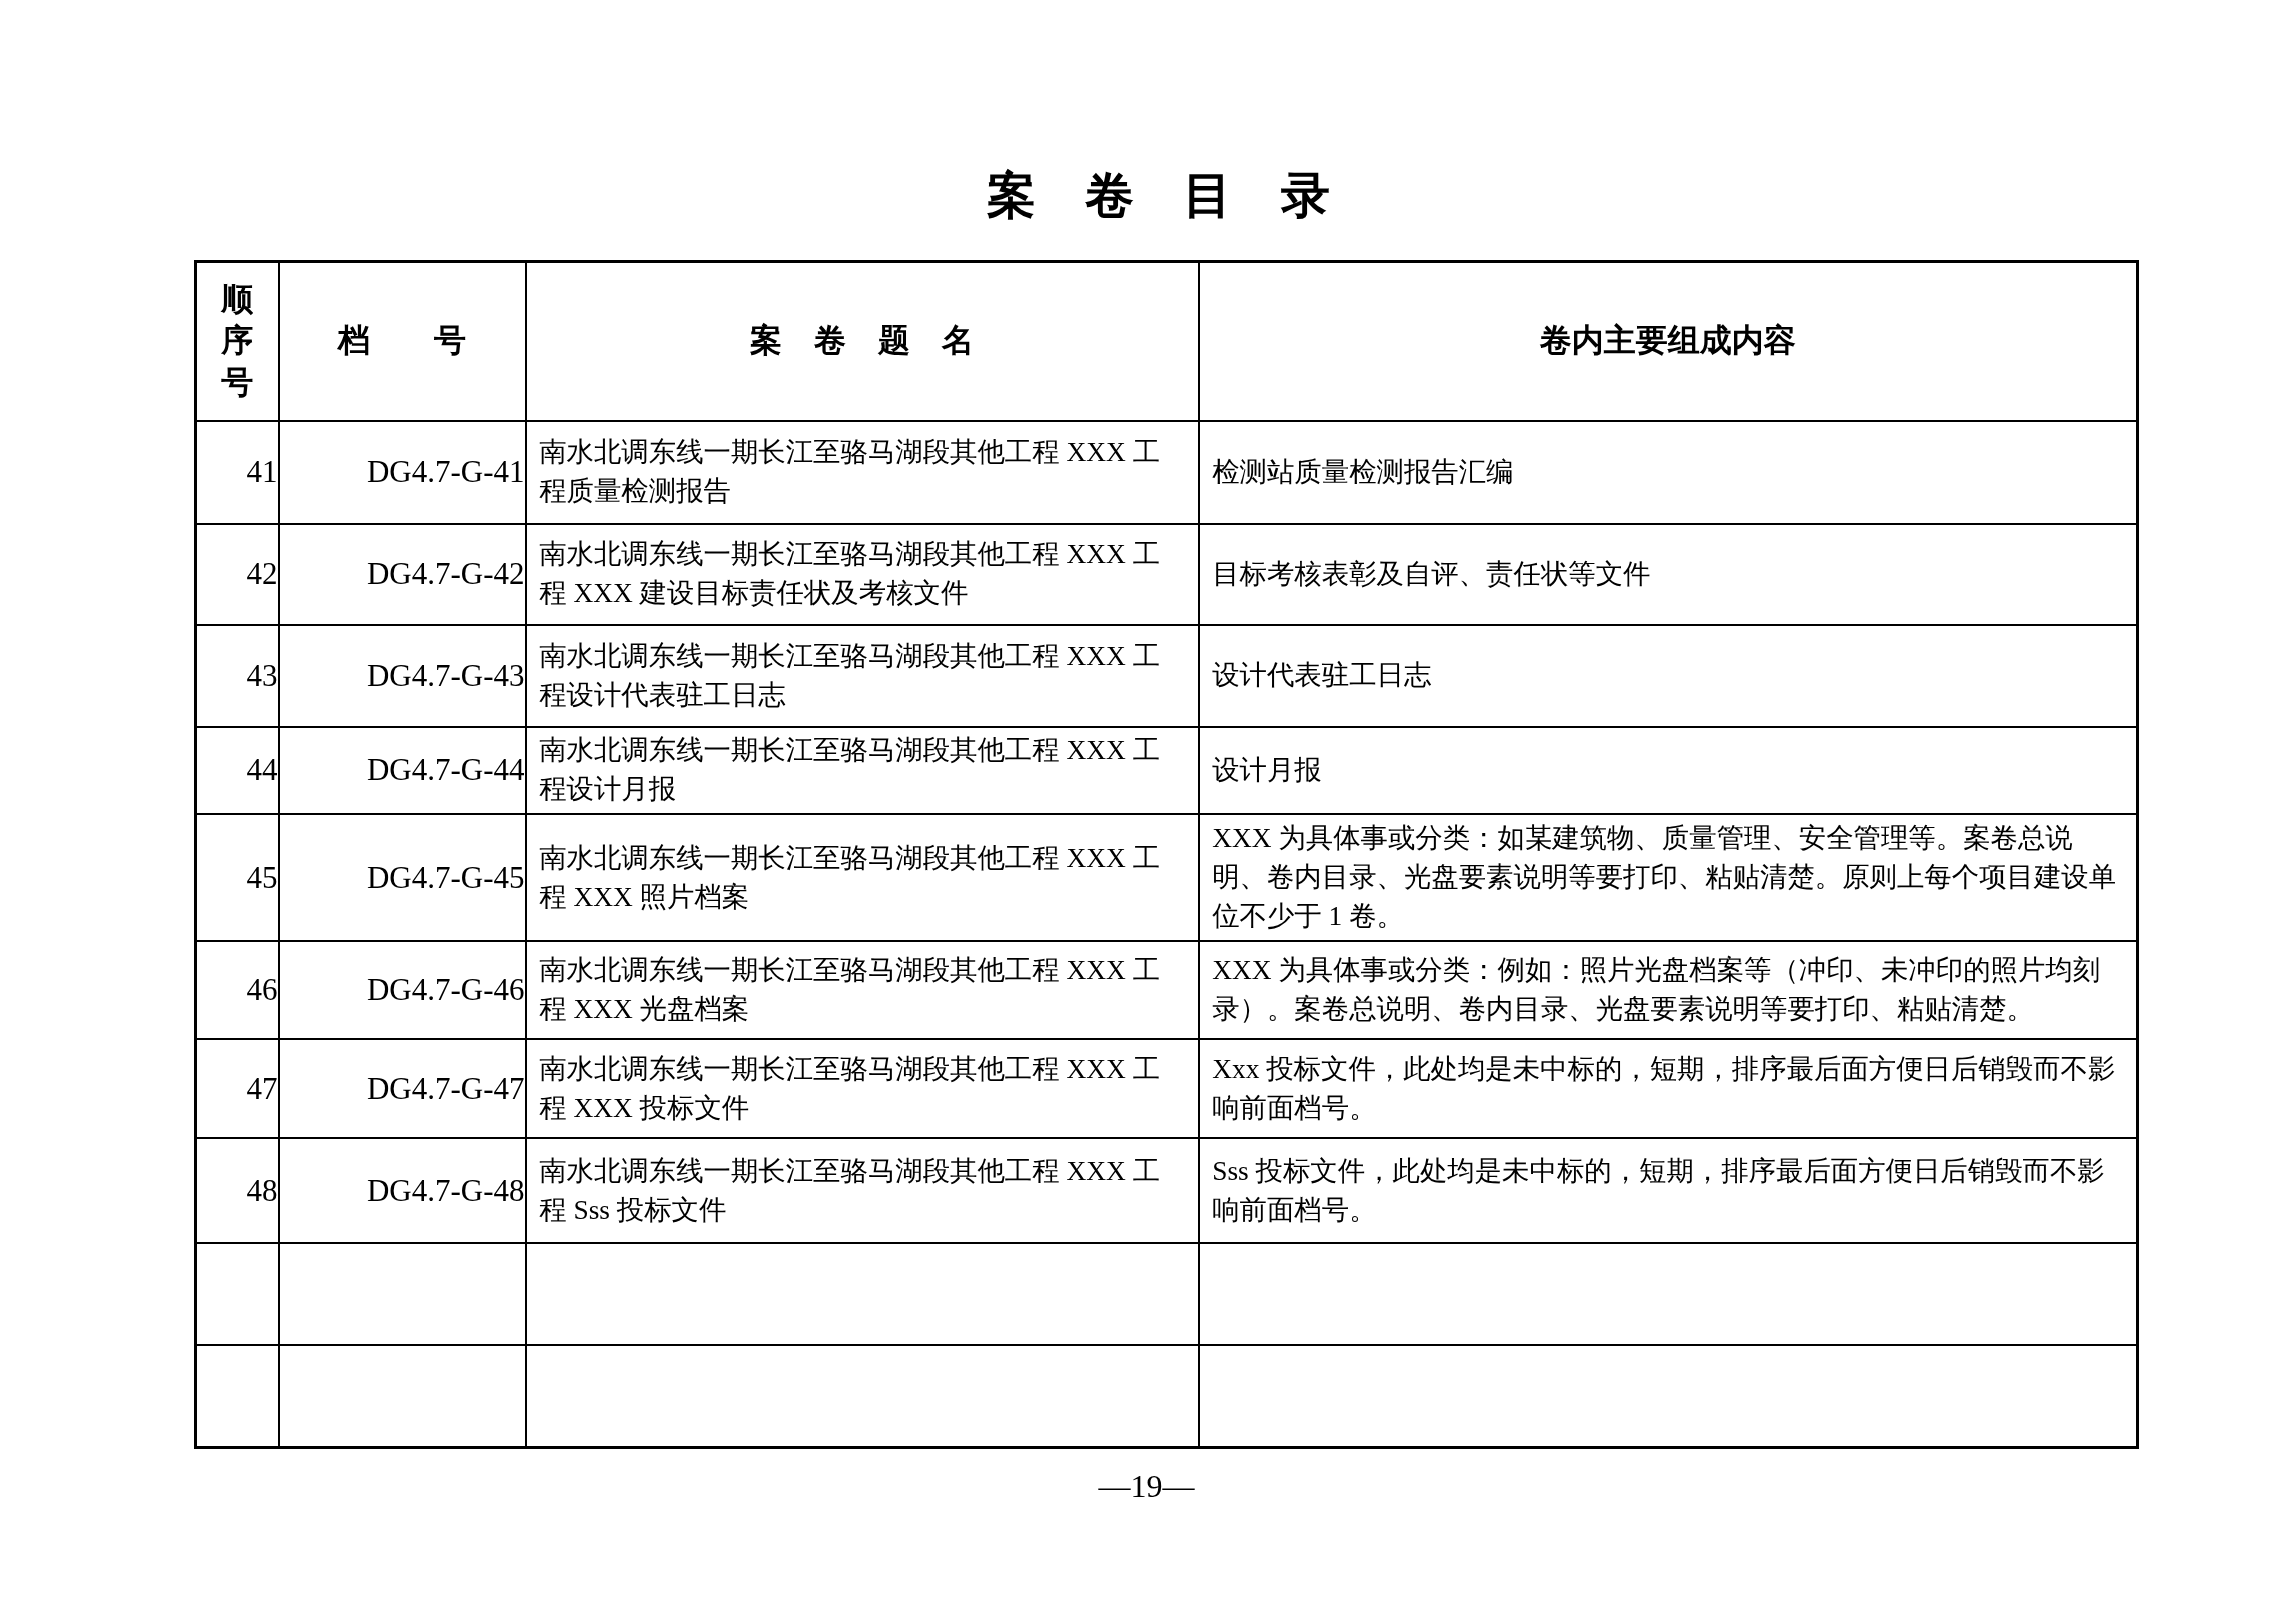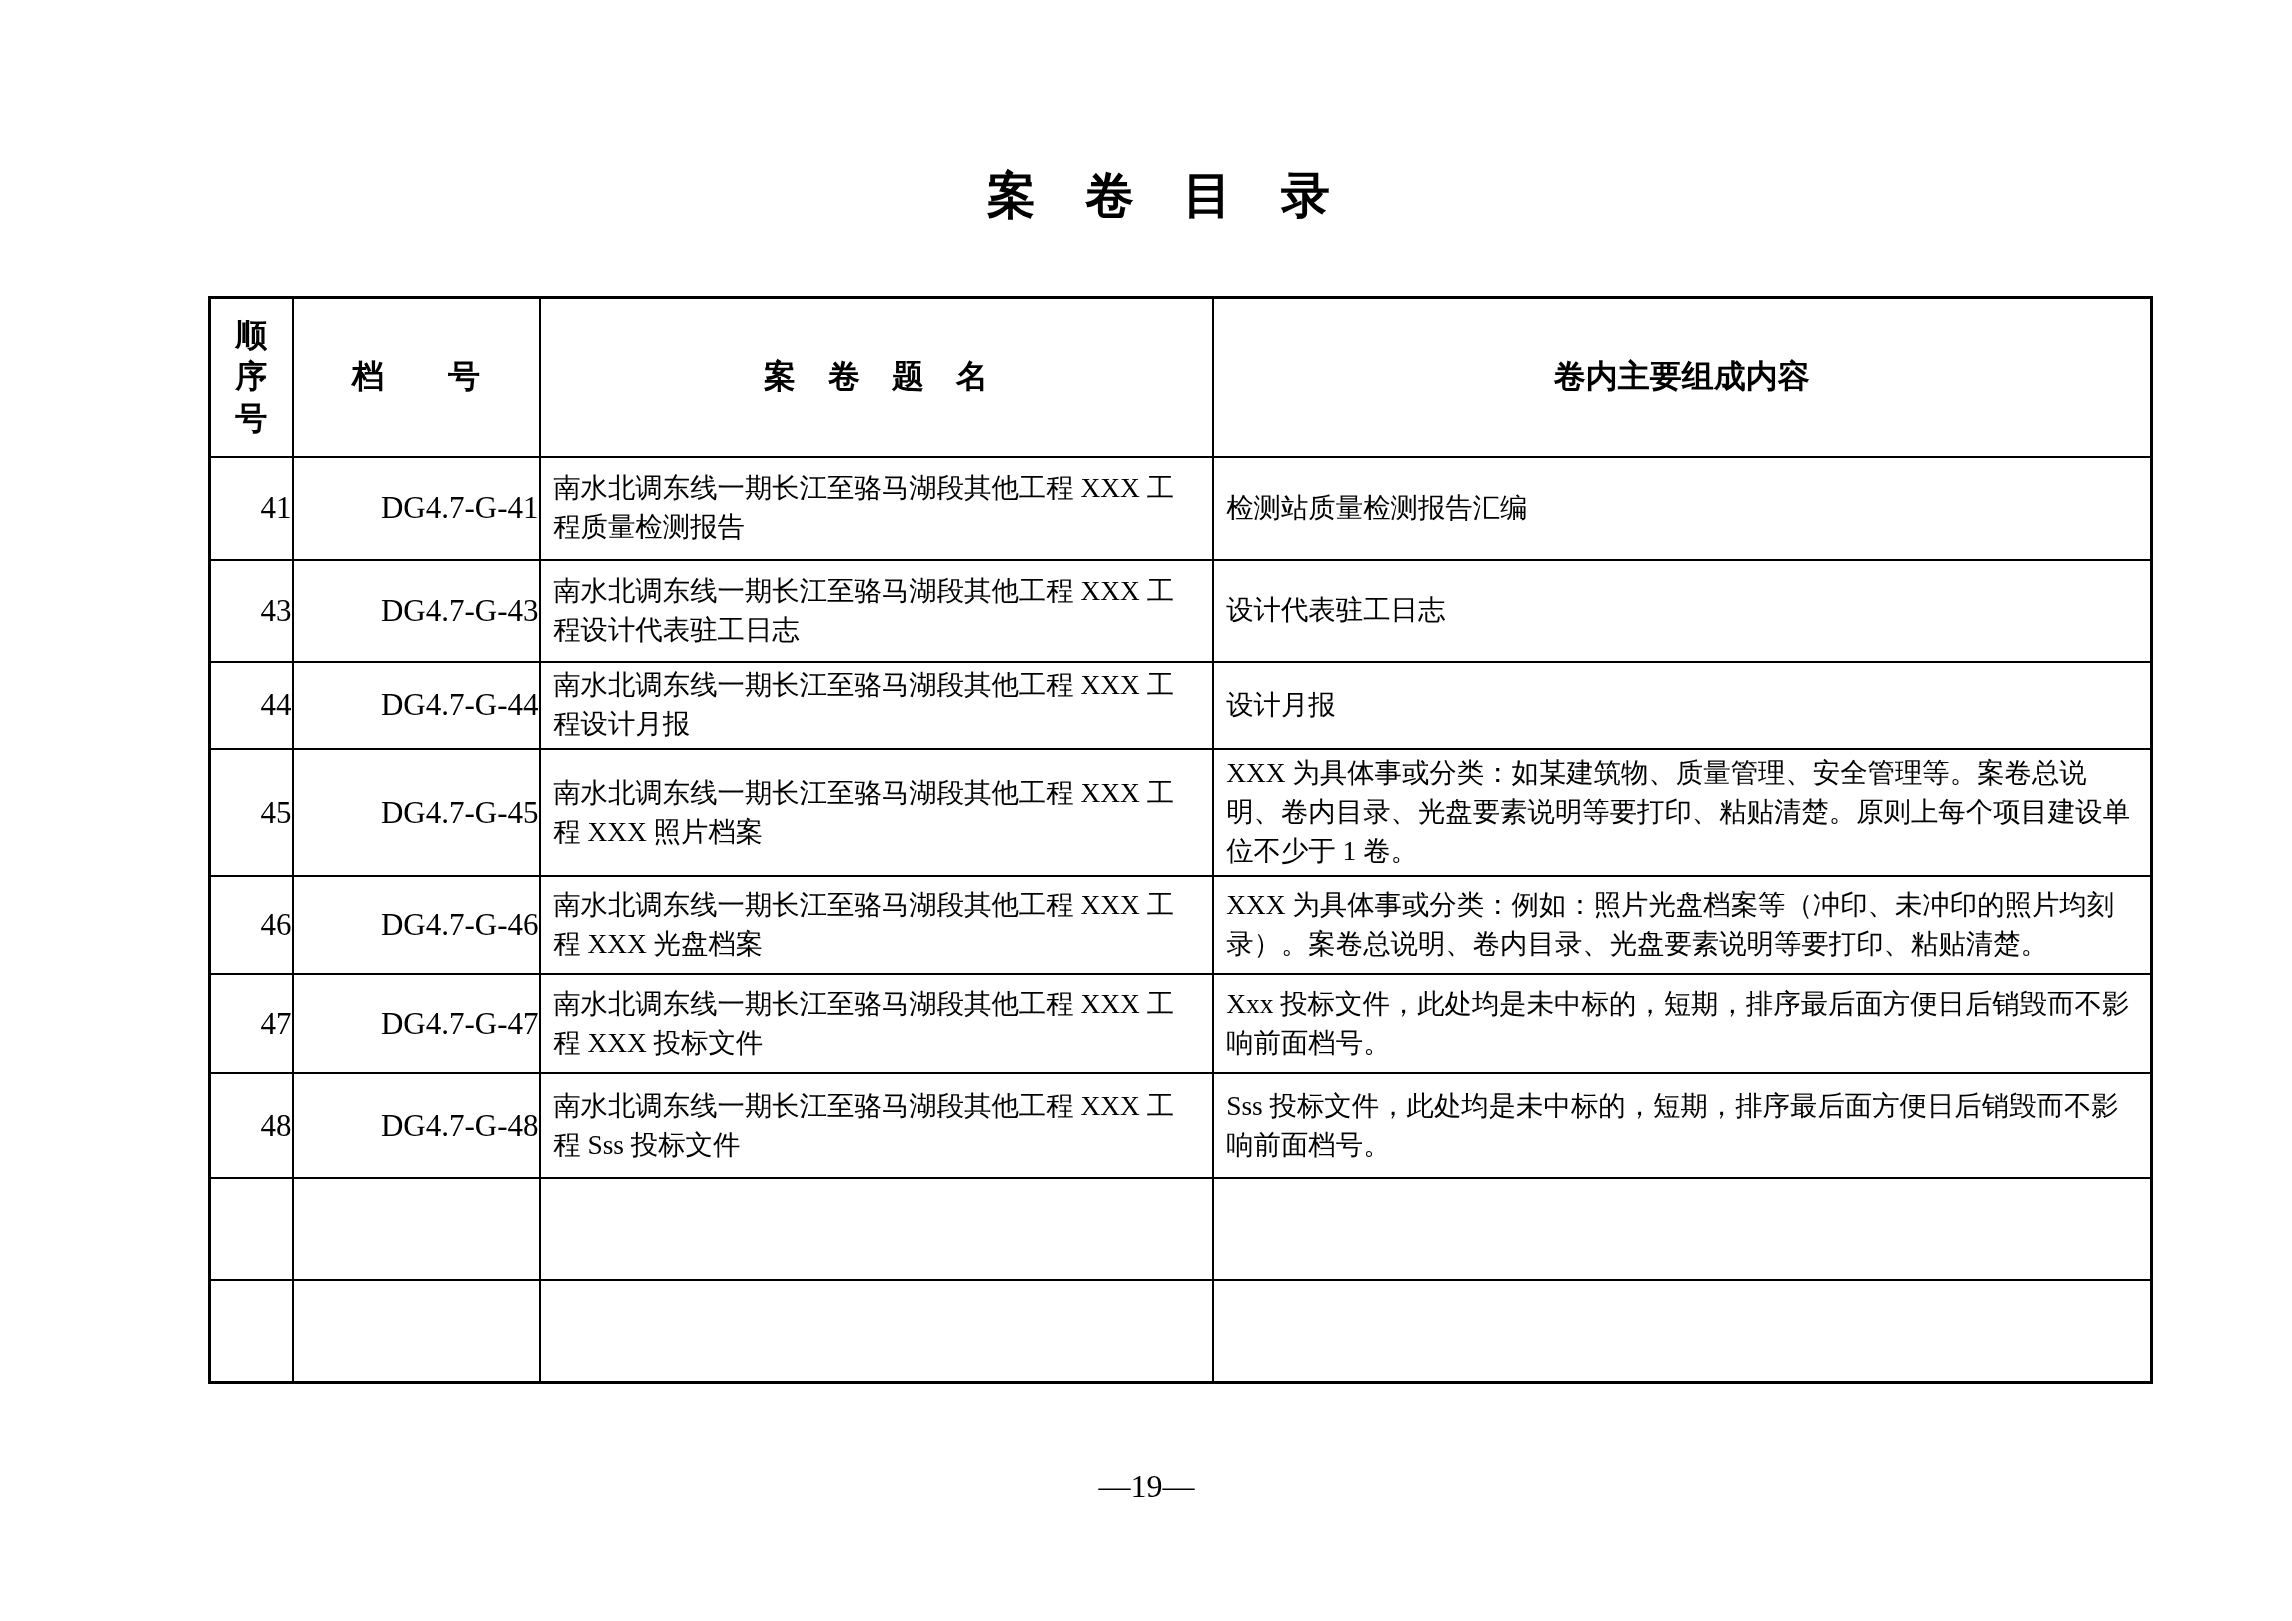--- a/index.html
+++ b/index.html
@@ -17,27 +17,26 @@
     top: 163px;
     left: 12px;
     width: 2293px;
     text-align: center;
     font-size: 49px;
     font-weight: bold;
     white-space: pre;
   }
   table.catalog {
     position: absolute;
-    left: 208px;
+    left: 194px;
     top: 260px;
     width: 1943px;
     border-collapse: collapse;
     table-layout: fixed;
     border: 3.9px solid #000;
-    margin-top: 36px;
   }
   .catalog th, .catalog td {
     border: 2.9px solid #000;
     vertical-align: middle;
     overflow: hidden;
   }
   .header-row th {
     text-align: center;
     font-weight: bold;
     font-size: 32px;
@@ -91,20 +90,26 @@
       <th>卷内主要组成内容</th>
     </tr>
   </thead>
   <tbody>
     <tr style="height:103px">
       <td class="c-seq">41</td>
       <td class="c-file">DG4.7-G-41</td>
       <td class="c-title">南水北调东线一期长江至骆马湖段其他工程 XXX 工程质量检测报告</td>
       <td class="c-content">检测站质量检测报告汇编</td>
     </tr>
+    <tr style="height:101px">
+      <td class="c-seq">42</td>
+      <td class="c-file">DG4.7-G-42</td>
+      <td class="c-title">南水北调东线一期长江至骆马湖段其他工程 XXX 工程 XXX 建设目标责任状及考核文件</td>
+      <td class="c-content">目标考核表彰及自评、责任状等文件</td>
+    </tr>
     <tr style="height:102px">
       <td class="c-seq">43</td>
       <td class="c-file">DG4.7-G-43</td>
       <td class="c-title">南水北调东线一期长江至骆马湖段其他工程 XXX 工程设计代表驻工日志</td>
       <td class="c-content">设计代表驻工日志</td>
     </tr>
     <tr style="height:76px">
       <td class="c-seq">44</td>
       <td class="c-file">DG4.7-G-44</td>
       <td class="c-title">南水北调东线一期长江至骆马湖段其他工程 XXX 工程设计月报</td>

